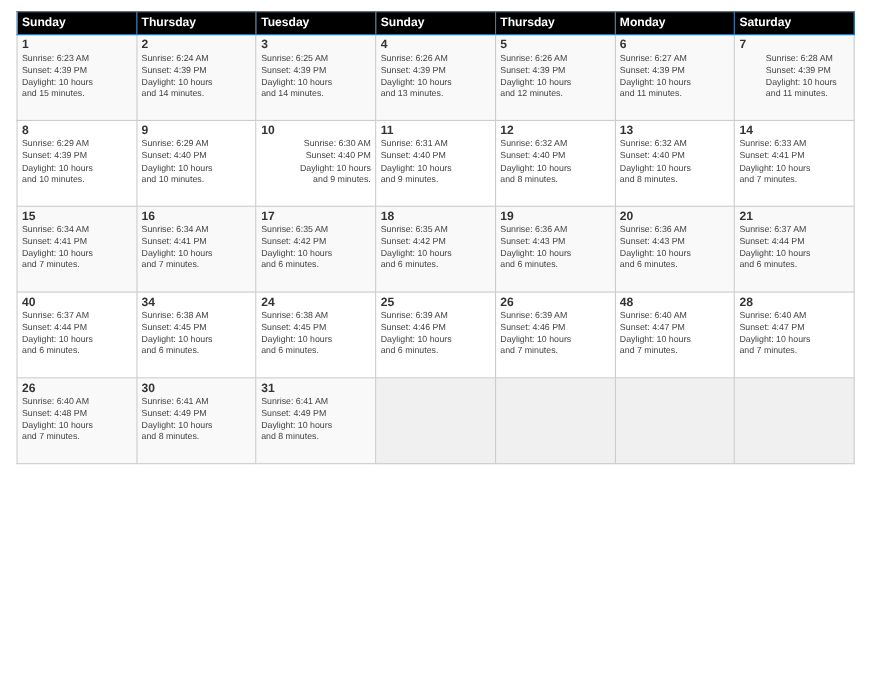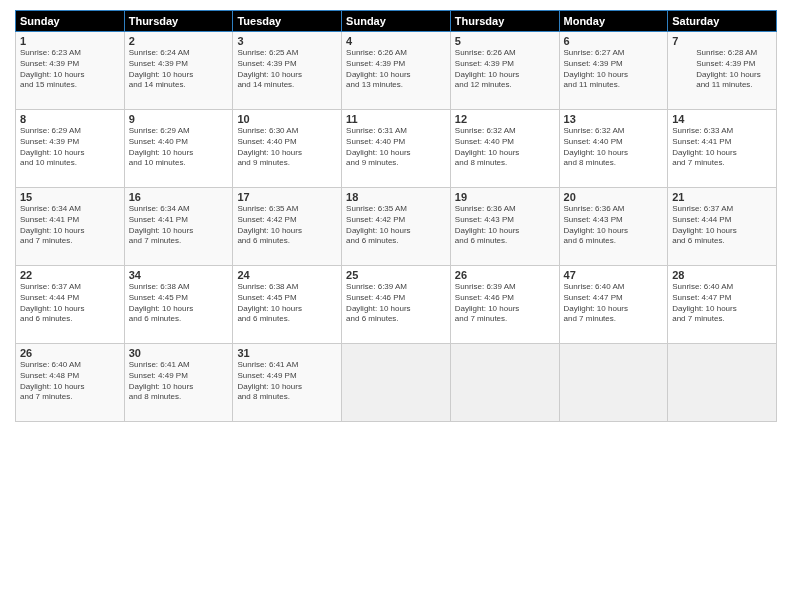--- a/index.html
+++ b/index.html
@@ -166,21 +166,21 @@
           </td>
           <td>
             <span class="day-num">9</span>
             <div class="day-info" style="white-space: pre-line;">Sunrise: 6:29 AM
 Sunset: 4:40 PM
 Daylight: 10 hours
 and 10 minutes.</div>
           </td>
           <td>
             <span class="day-num">10</span>
-            <div class="day-info" style="white-space: pre-line;">Sunrise: 6:30 AM
+            <div class="day-info" style="white-space: pre-line; text-align: right;">Sunrise: 6:30 AM
 Sunset: 4:40 PM
 Daylight: 10 hours
 and 9 minutes.</div>
           </td>
           <td>
             <span class="day-num">11</span>
             <div class="day-info" style="white-space: pre-line;">Sunrise: 6:31 AM
 Sunset: 4:40 PM
 Daylight: 10 hours
 and 9 minutes.</div>
@@ -253,21 +253,21 @@
           <td>
             <span class="day-num">21</span>
             <div class="day-info" style="white-space: pre-line;">Sunrise: 6:37 AM
 Sunset: 4:44 PM
 Daylight: 10 hours
 and 6 minutes.</div>
           </td>
         </tr>
         <tr>
           <td>
-            <span class="day-num">22</span>
+            <span class="day-num">40</span>
             <div class="day-info" style="white-space: pre-line;">Sunrise: 6:37 AM
 Sunset: 4:44 PM
 Daylight: 10 hours
 and 6 minutes.</div>
           </td>
           <td>
             <span class="day-num">34</span>
             <div class="day-info" style="white-space: pre-line;">Sunrise: 6:38 AM
 Sunset: 4:45 PM
 Daylight: 10 hours
@@ -288,21 +288,21 @@
 and 6 minutes.</div>
           </td>
           <td>
             <span class="day-num">26</span>
             <div class="day-info" style="white-space: pre-line;">Sunrise: 6:39 AM
 Sunset: 4:46 PM
 Daylight: 10 hours
 and 7 minutes.</div>
           </td>
           <td>
-            <span class="day-num">47</span>
+            <span class="day-num">48</span>
             <div class="day-info" style="white-space: pre-line;">Sunrise: 6:40 AM
 Sunset: 4:47 PM
 Daylight: 10 hours
 and 7 minutes.</div>
           </td>
           <td>
             <span class="day-num">28</span>
             <div class="day-info" style="white-space: pre-line;">Sunrise: 6:40 AM
 Sunset: 4:47 PM
 Daylight: 10 hours

